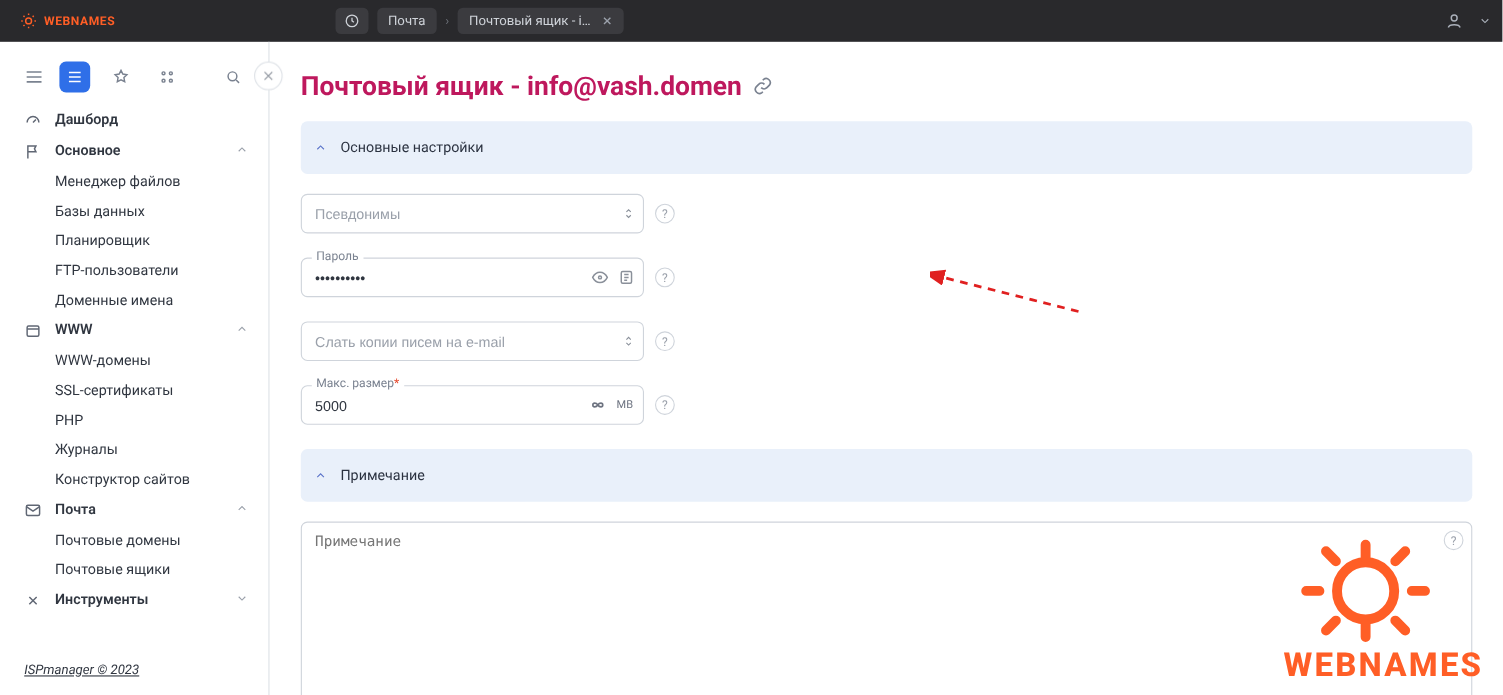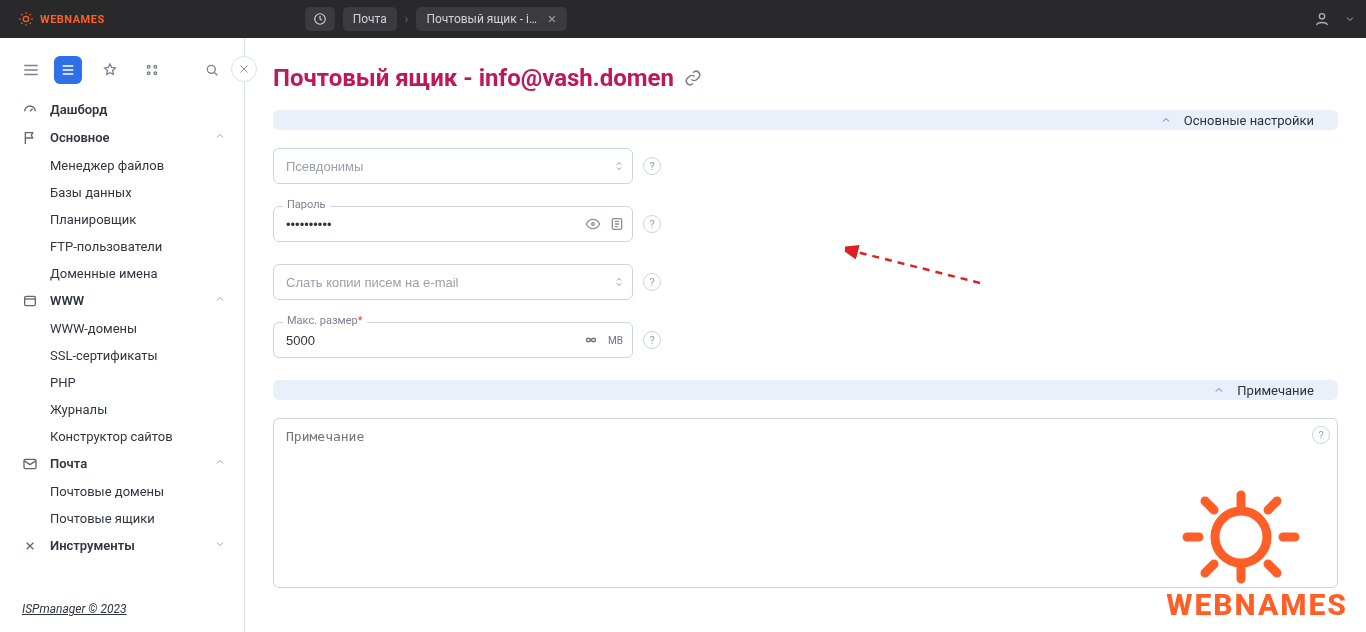--- a/index.html
+++ b/index.html
@@ -76,28 +76,28 @@
   .sidebar .footer a{color:#303640;text-decoration:underline;}
 
   
   .main{flex:1;padding:20px 28px 14px 28px;overflow-y:auto;position:relative;}
   h1.page-title{
     font-size:24px;font-weight:700;margin:6px 0 18px 0;display:flex;align-items:center;gap:10px;color:#be185d;
   }
   h1.page-title .link-ico{color:#7a8290;cursor:pointer;}
 
   .section-head{
-    background:var(--section-bg);border-radius:6px;height:20px;display:flex;align-items:center;
-    gap:12px;padding:0 24px;color:#2b3240;font-size:13px;margin-bottom:18px;cursor:pointer;justify-content:flex-end;
+    background:var(--section-bg);border-radius:6px;height:48px;display:flex;align-items:center;
+    gap:12px;padding:0 12px;color:#2b3240;font-size:13px;margin-bottom:18px;cursor:pointer;
   }
   .section-head .chev{color:#5a73c9;}
 
   .form-row{display:flex;align-items:center;gap:10px;margin-bottom:22px;}
   .field{
-    position:relative;width:360px;
+    position:relative;width:312px;
   }
   .field .float-label{
     position:absolute;top:-8px;left:10px;background:#fff;padding:0 4px;font-size:11px;color:#7a8290;
   }
   .req{color:#e6492d;}
   .field input,.field .chips{
     width:100%;height:36px;border:1px solid var(--field-border);border-radius:6px;
     padding:0 40px 0 12px;font-size:13px;color:var(--text);outline:none;background:#fff;
   }
   .field input::placeholder{color:#9aa0aa;}

